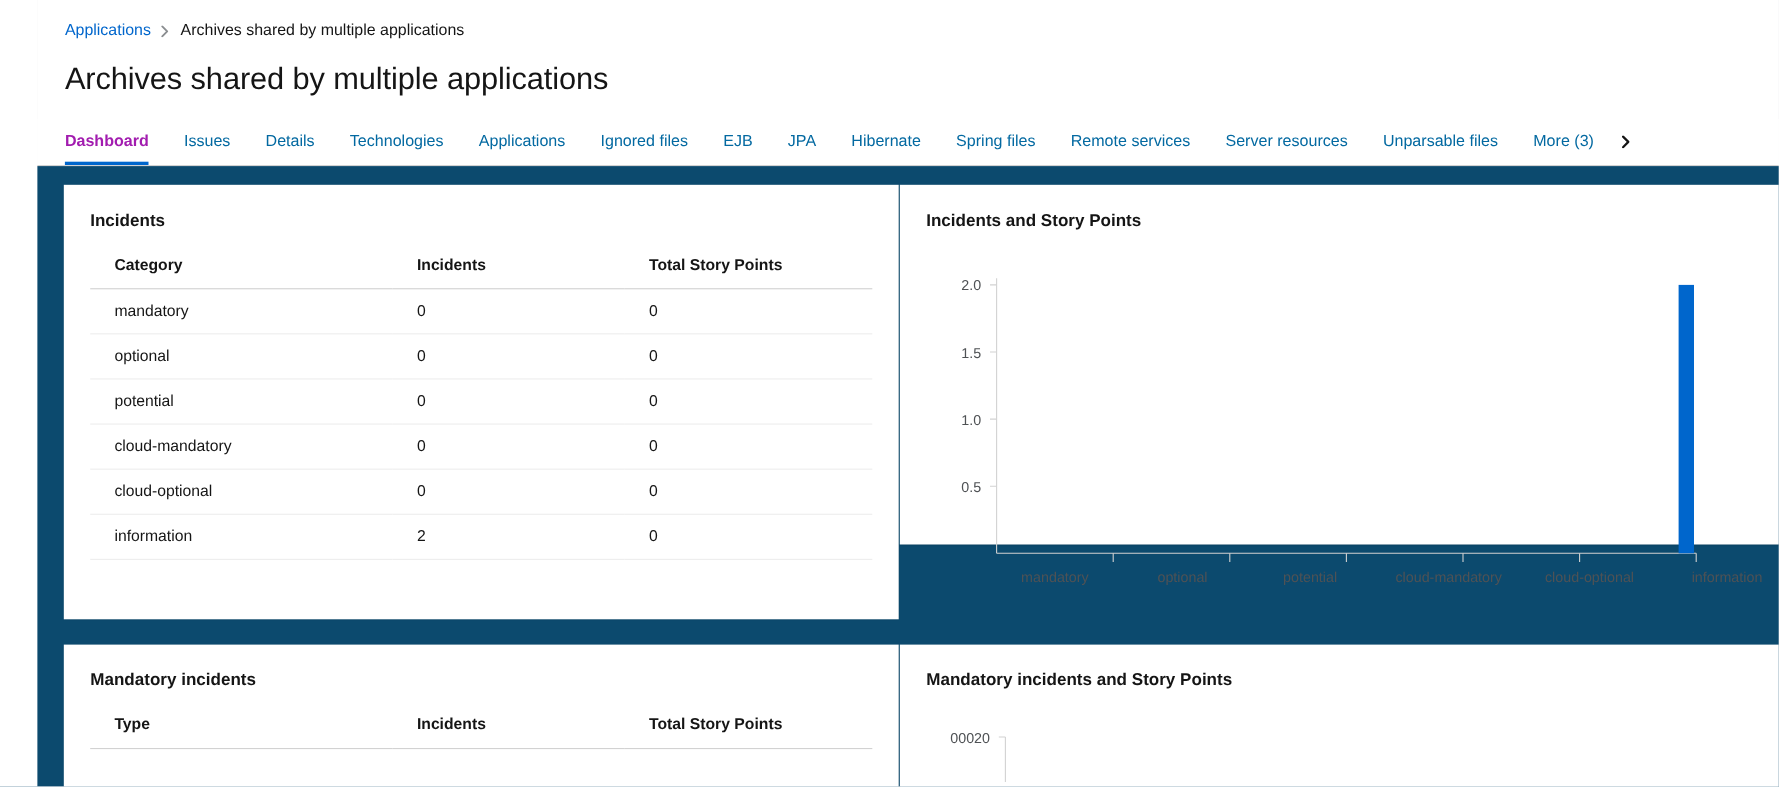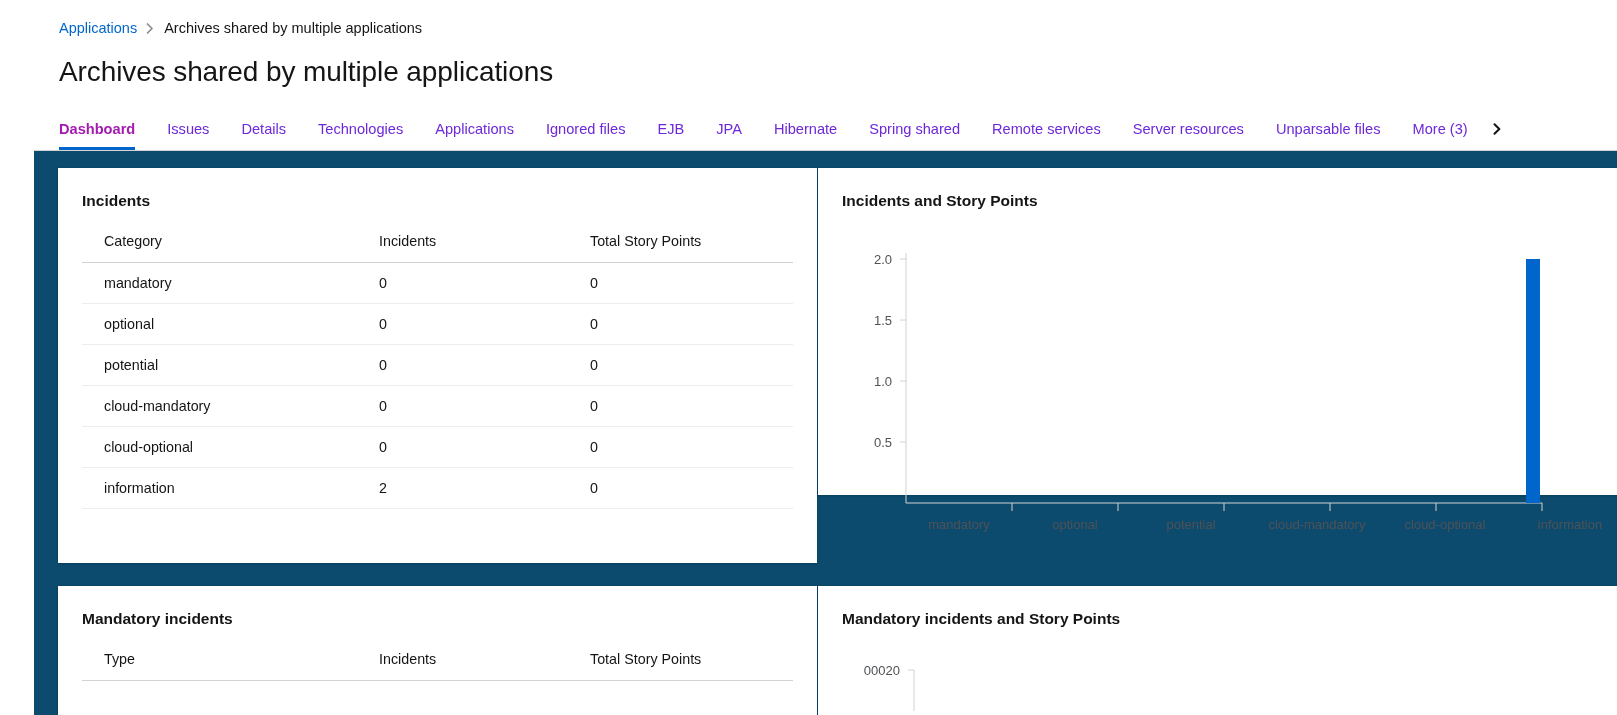--- a/index.html
+++ b/index.html
@@ -61,21 +61,21 @@
     border-bottom: 1px solid #d2d2d2;
     background: #fff;
     overflow: hidden;
   }
   .tab {
     position: relative;
     display: flex;
     align-items: center;
     padding: 0 16px;
     font-size: 14.6px;
-    color: #6d28d9;
+    color: #0369a1;
     white-space: nowrap;
     cursor: pointer;
     background: transparent;
     border: none;
     font-family: inherit;
   }
   .tab:first-child { padding-left: 25px; }
   .tab.active { color: #a21caf; font-weight: 700; }
   .tab.active::after {
     content: "";
@@ -130,21 +130,21 @@
   }
 
   
   table.data {
     width: 100%;
     border-collapse: collapse;
     font-size: 14.3px;
   }
   table.data th {
     text-align: left;
-    font-weight: 400;
+    font-weight: 700;
     color: #151515;
     padding: 0 16px 13px 22px;
     border-bottom: 1px solid #d2d2d2;
     white-space: nowrap;
   }
   table.data td {
     text-align: left;
     color: #151515;
     padding: 12px 16px 12px 22px;
     border-bottom: 1px solid #ededed;
@@ -191,21 +191,21 @@
     <div class="tabs">
       <button class="tab active">Dashboard</button>
       <button class="tab">Issues</button>
       <button class="tab">Details</button>
       <button class="tab">Technologies</button>
       <button class="tab">Applications</button>
       <button class="tab">Ignored files</button>
       <button class="tab">EJB</button>
       <button class="tab">JPA</button>
       <button class="tab">Hibernate</button>
-      <button class="tab">Spring shared</button>
+      <button class="tab">Spring files</button>
       <button class="tab">Remote services</button>
       <button class="tab">Server resources</button>
       <button class="tab">Unparsable files</button>
       <button class="tab">More (3)</button>
       <button class="tab-scroll">
         <svg width="10" height="12" viewBox="0 0 10 12" aria-hidden="true">
           <path d="M2.5 1.2 L7.3 6 L2.5 10.8" fill="none" stroke="#151515" stroke-width="2" stroke-linecap="round" stroke-linejoin="round"></path>
         </svg>
       </button>
     </div>

